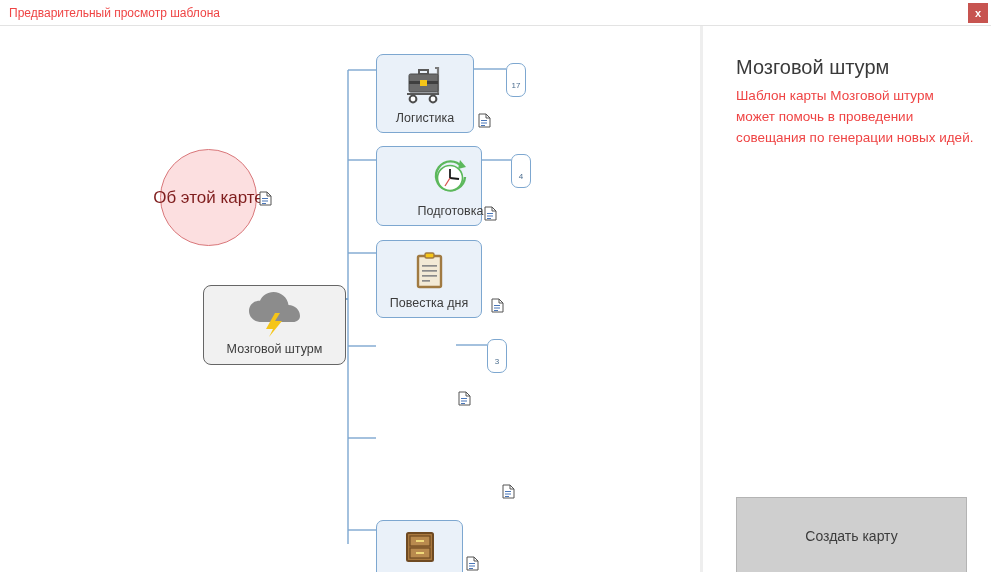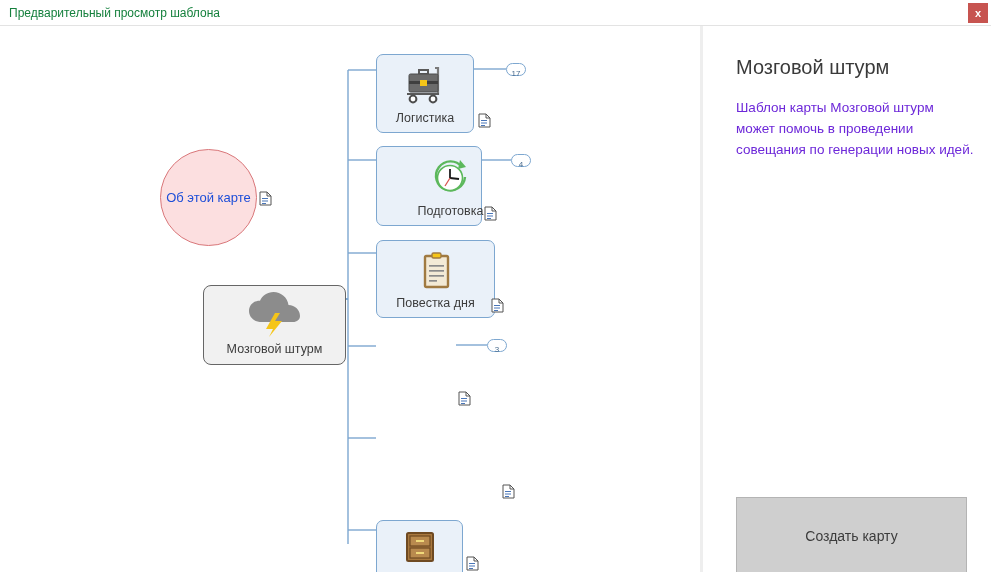--- a/index.html
+++ b/index.html
@@ -21,21 +21,21 @@
     left: 0; top: 0;
     width: 991px; height: 26px;
     background: #ffffff;
     border-bottom: 1px solid #e3e3e3;
     box-sizing: border-box;
   }
   .titlebar-text {
     position: absolute;
     left: 9px; top: 6px;
     font-size: 12px;
-    color: #15803d;
+    color: #ef4444;
     white-space: nowrap;
   }
   .close-button {
     position: absolute;
     right: 3px; top: 3px;
     width: 20px; height: 20px;
     background: #c75450;
     color: #ffffff;
     font-size: 11px;
     font-weight: bold;
@@ -129,39 +129,39 @@
     box-sizing: border-box;
     border-radius: 50%;
     background: #fcdfe0;
     border: 1px solid #d9777a;
     display: flex;
     align-items: center;
     justify-content: center;
     cursor: pointer;
   }
   .circle-label {
-    font-size: 13px;
-    color: #1d4ed8;
+    font-size: 17px;
+    color: #7f1d1d;
     white-space: nowrap;
   }
 
   
   .note-icon {
     position: absolute;
     width: 13px; height: 15px;
     cursor: pointer;
   }
 
   
   .count-badge {
     position: absolute;
     box-sizing: border-box;
     height: 13px;
     min-width: 20px;
-    padding: 4px 3px;
+    padding: 16px 3px;
     border-radius: 7px;
     background: #ffffff;
     border: 1px solid #7da7d0;
     color: #4a6c8e;
     font-size: 8px;
     line-height: 11px;
     text-align: center;
     cursor: pointer;
   }
 
@@ -175,25 +175,25 @@
   .panel-title {
     position: absolute;
     left: 33px; top: 30px;
     width: 240px;
     font-size: 20px;
     color: #3a3a3a;
     font-family: "Liberation Sans", sans-serif;
   }
   .panel-desc {
     position: absolute;
-    left: 33px; top: 71px;
+    left: 33px; top: 59px;
     width: 238px;
     font-size: 13.5px;
     line-height: 21px;
-    color: #6d28d9;
+    color: #ef4444;
   }
   .create-button {
     position: absolute;
     left: 33px; top: 471px;
     width: 231px; height: 77px;
     box-sizing: border-box;
     background: #cfcfcf;
     border: 1px solid #b4b4b4;
     color: #3c3c3c;
     font-size: 14px;
@@ -305,21 +305,21 @@
   <div class="note-icon" style="left:484px; top:180px;">
     <svg width="13" height="15" viewBox="0 0 13 15">
       <path d="M1 1 H8 L12 5 V14 H1 Z" fill="#ffffff" stroke="#555555" stroke-width="1"></path>
       <path d="M8 1 V5 H12" fill="none" stroke="#555555" stroke-width="1"></path>
       <rect x="3" y="7" width="6" height="1" fill="#4a76b8"></rect>
       <rect x="3" y="9.5" width="6" height="1" fill="#4a76b8"></rect>
       <rect x="3" y="12" width="4" height="1" fill="#4a76b8"></rect>
     </svg>
   </div>
 
-  <div class="node" style="left:376px; top:214px; width:119px; height:78px;">
+  <div class="node" style="left:376px; top:214px; width:106px; height:78px;">
     <div class="icon-wrap">
       <svg width="38" height="40" viewBox="0 0 38 40">
         <rect x="8" y="5" width="23" height="31" rx="1.5" fill="#f3ead6" stroke="#a07a42" stroke-width="2.4"></rect>
         <rect x="15" y="2" width="9" height="5" rx="1.5" fill="#f5c518" stroke="#a07a42" stroke-width="1.4"></rect>
         <rect x="12" y="14" width="15" height="1.7" fill="#8a8a8a"></rect>
         <rect x="12" y="19" width="15" height="1.7" fill="#8a8a8a"></rect>
         <rect x="12" y="24" width="15" height="1.7" fill="#8a8a8a"></rect>
         <rect x="12" y="29" width="8" height="1.7" fill="#8a8a8a"></rect>
       </svg>
     </div>

